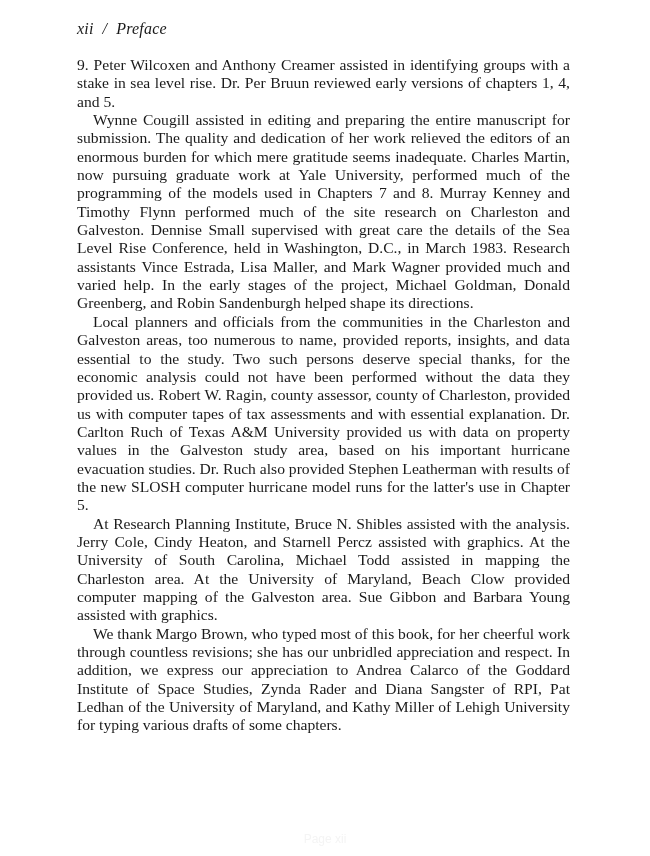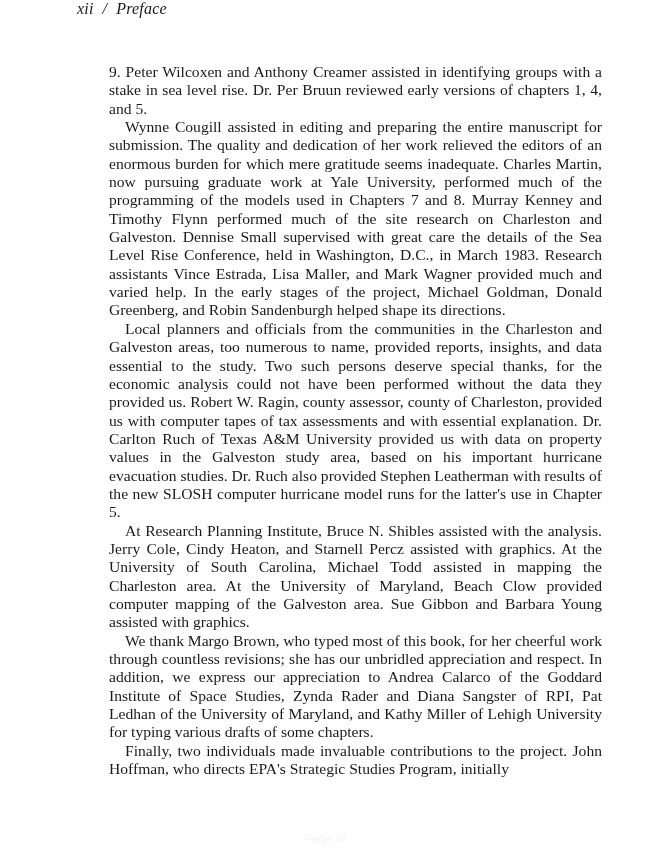--- a/index.html
+++ b/index.html
@@ -11,37 +11,36 @@
       width: 650px;
       height: 856px;
       position: relative;
       overflow: hidden;
       font-family: "Liberation Serif", "DejaVu Serif", serif;
       color: #1a1a1a;
     }
     .running-head {
       position: absolute;
       left: 77px;
-      top: 0;
+      top: 20px;
       font-size: 16px;
       font-style: italic;
       letter-spacing: 0.2px;
     }
     .running-head .sep {
       margin: 0 9px;
     }
     .body-text {
       position: absolute;
       left: 77px;
-      top: 63px;
+      top: 56px;
       width: 493px;
       font-size: 15.6px;
       line-height: 18.35px;
       text-align: justify;
-      margin-left: 32px;
     }
     .para {
       margin: 0;
       text-indent: 16px;
       hyphens: manual;
     }
     .para.continuation {
       text-indent: 0;
     }
     .watermark {
@@ -61,16 +60,15 @@
 <div class="running-head">
   <span>xii</span><span class="sep">/</span><span>Preface</span>
 </div>
 
 <div class="body-text">
   <p class="para continuation">9. Peter Wilcoxen and Anthony Creamer assisted in identifying groups with a stake in sea level rise. Dr. Per Bruun reviewed early versions of chapters 1, 4, and 5.</p>
   <p class="para">Wynne Cougill assisted in editing and preparing the entire manuscript for submission. The quality and dedication of her work relieved the editors of an enormous burden for which mere gratitude seems inadequate. Charles Martin, now pursuing graduate work at Yale University, per­formed much of the programming of the models used in Chapters 7 and 8. Murray Kenney and Timothy Flynn performed much of the site research on Charleston and Galveston. Dennise Small supervised with great care the details of the Sea Level Rise Conference, held in Washington, D.C., in March 1983. Research assistants Vince Estrada, Lisa Maller, and Mark Wagner provided much and varied help. In the early stages of the project, Michael Goldman, Donald Greenberg, and Robin Sandenburgh helped shape its directions.</p>
   <p class="para">Local planners and officials from the communities in the Charleston and Galveston areas, too numerous to name, provided reports, insights, and data essential to the study. Two such persons deserve special thanks, for the economic analysis could not have been performed without the data they provided us. Robert W. Ragin, county assessor, county of Charleston, provided us with computer tapes of tax assessments and with essential explanation. Dr. Carlton Ruch of Texas A&amp;M University provided us with data on property values in the Galveston study area, based on his important hurricane evacuation studies. Dr. Ruch also provided Stephen Leatherman with results of the new SLOSH computer hurricane model runs for the latter's use in Chapter 5.</p>
   <p class="para">At Research Planning Institute, Bruce N. Shibles assisted with the analysis. Jerry Cole, Cindy Heaton, and Starnell Percz assisted with graphics. At the University of South Carolina, Michael Todd assisted in mapping the Charleston area. At the University of Maryland, Beach Clow provided computer mapping of the Galveston area. Sue Gibbon and Barbara Young assisted with graphics.</p>
   <p class="para">We thank Margo Brown, who typed most of this book, for her cheerful work through countless revisions; she has our unbridled appreciation and respect. In addition, we express our appreciation to Andrea Calarco of the Goddard Institute of Space Studies, Zynda Rader and Diana Sangster of RPI, Pat Ledhan of the University of Maryland, and Kathy Miller of Lehigh University for typing various drafts of some chapters.</p>
-  <p class="para">Finally, two individuals made invaluable contributions to the project. John Hoffman, who directs EPA's Strategic Studies Program, initially</p>
 </div>
 
 <div class="watermark">Page xii</div>
 
 </body></html>

